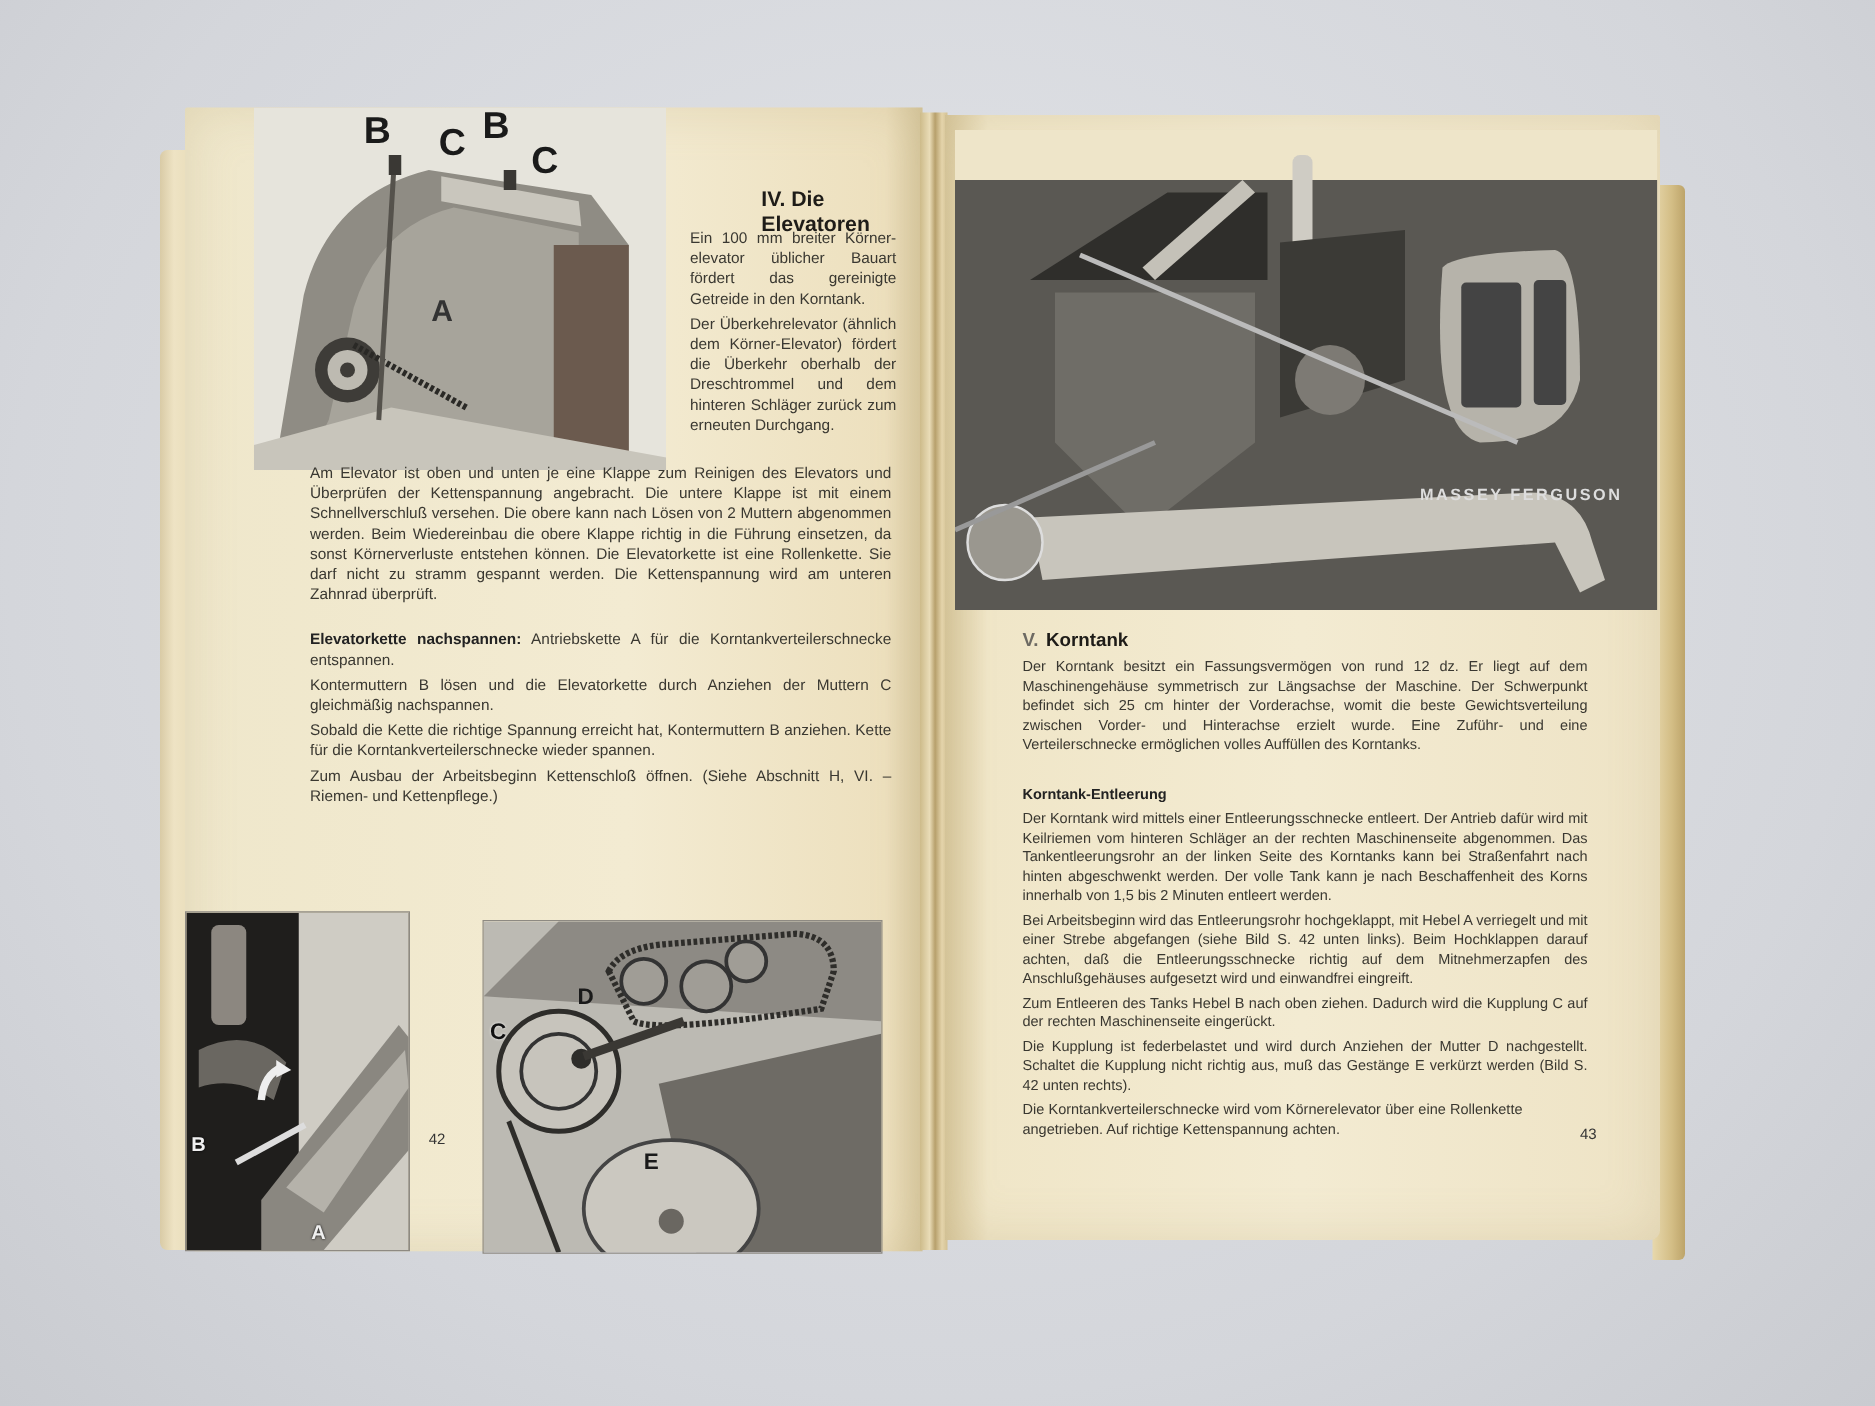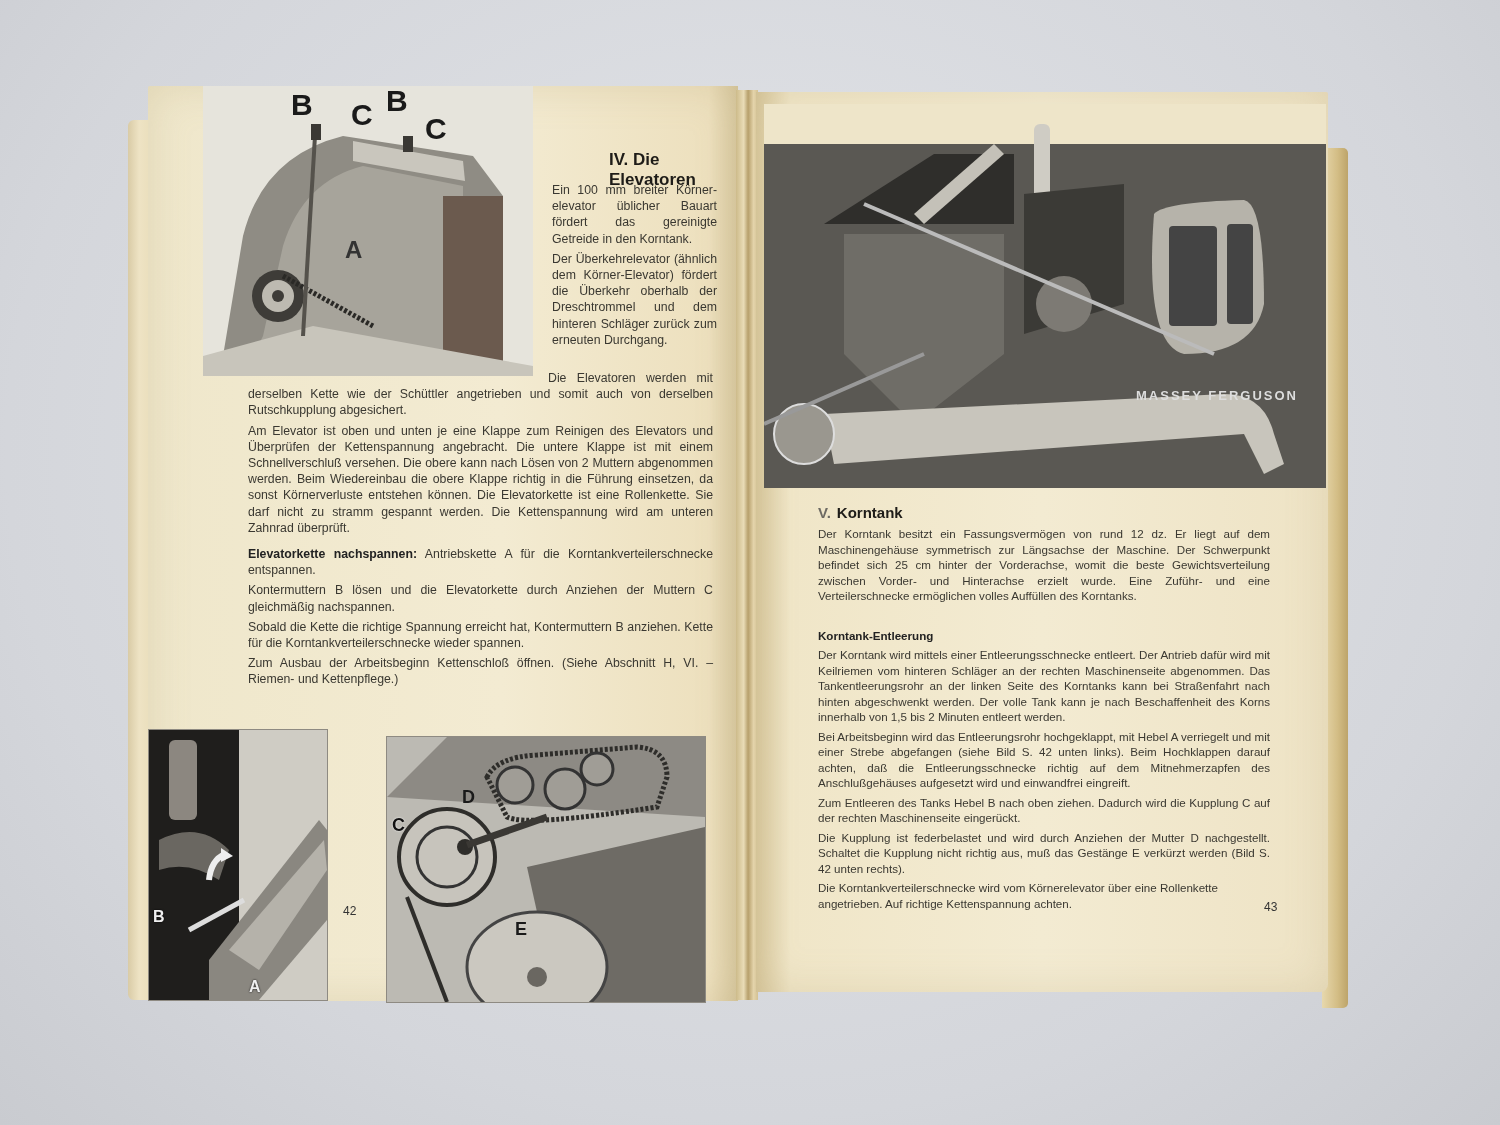--- a/index.html
+++ b/index.html
@@ -78,23 +78,22 @@
     </div>
 
     <div class="heading" style="left:413px; top:64px; font-size:17px;margin-left:48px;">IV. Die Elevatoren</div>
 
     <div class="text" style="left:404px; top:96px; width:165px;">
       <p>Ein 100 mm breiter Körner-elevator üblicher Bauart fördert das gereinigte Getreide in den Korntank.</p>
       <p>Der Überkehrelevator (ähnlich dem Körner-Elevator) fördert die Überkehr oberhalb der Dreschtrommel und dem hinteren Schläger zurück zum erneuten Durchgang.</p>
     </div>
 
     <div class="text" style="left:100px; top:284px; width:465px;">
-      <p style="text-indent:300px;">Die Elevatoren werden mit derselben Kette wie der Schüttler angetrieben und somit auch von derselben Rutschkupplung abgesichert.</p>
       <p>Am Elevator ist oben und unten je eine Klappe zum Reinigen des Elevators und Überprüfen der Kettenspannung angebracht. Die untere Klappe ist mit einem Schnellverschluß versehen. Die obere kann nach Lösen von 2 Muttern abgenommen werden. Beim Wiedereinbau die obere Klappe richtig in die Führung einsetzen, da sonst Körnerverluste entstehen können. Die Elevatorkette ist eine Rollenkette. Sie darf nicht zu stramm gespannt werden. Die Kettenspannung wird am unteren Zahnrad überprüft.</p>
-      <p style="margin-top:10px;">
+      <p style="margin-top:20px;">
         <span class="sub">Elevatorkette nachspannen:</span>
         <span>Antriebskette A für die Korntankverteilerschnecke entspannen.</span>
       </p>
       <p>Kontermuttern B lösen und die Elevatorkette durch Anziehen der Muttern C gleichmäßig nachspannen.</p>
       <p>Sobald die Kette die richtige Spannung erreicht hat, Kontermuttern B anziehen. Kette für die Korntankverteilerschnecke wieder spannen.</p>
       <p>Zum Ausbau der Arbeitsbeginn Kettenschloß öffnen. (Siehe Abschnitt H, VI. – Riemen- und Kettenpflege.)</p>
     </div>
 
     <div class="photo" style="left:0px; top:643px; width:178px; height:270px;">
       <svg viewBox="0 0 178 270" preserveAspectRatio="none">

